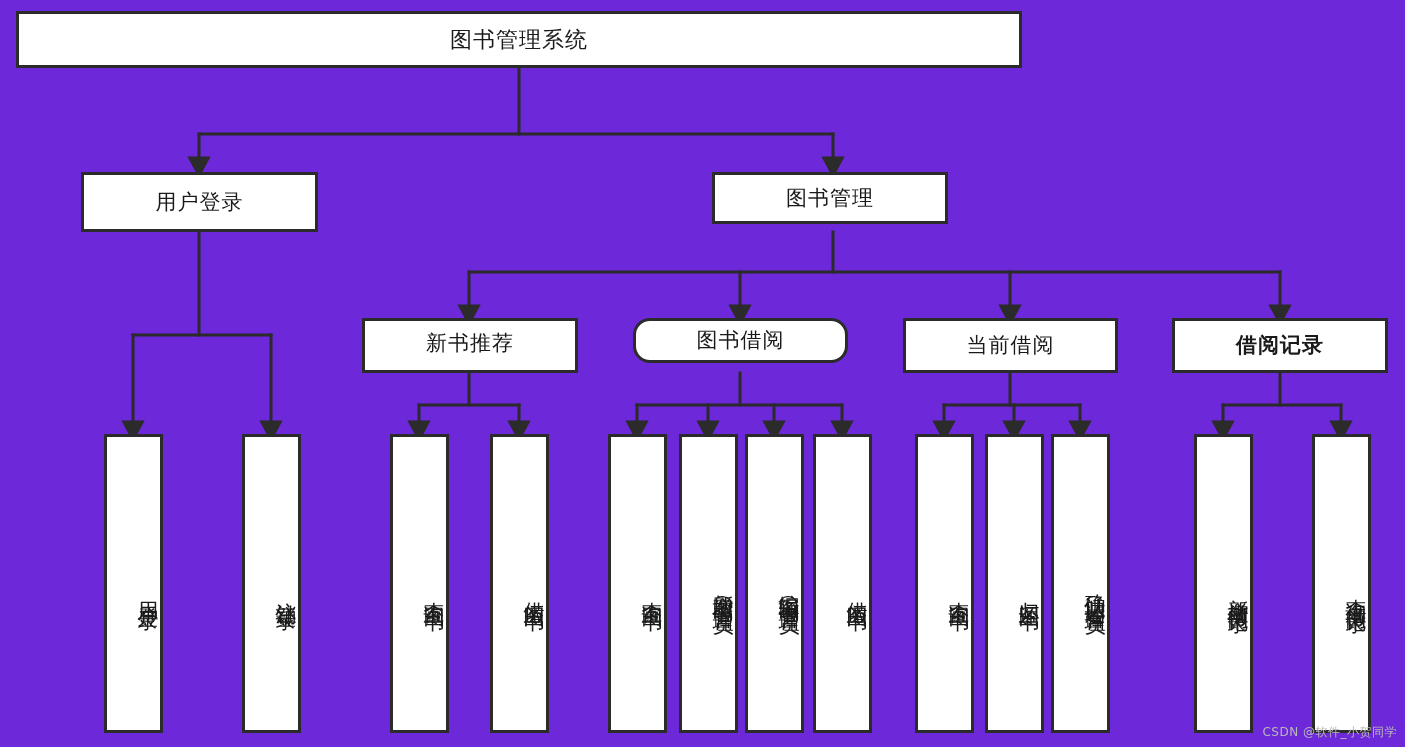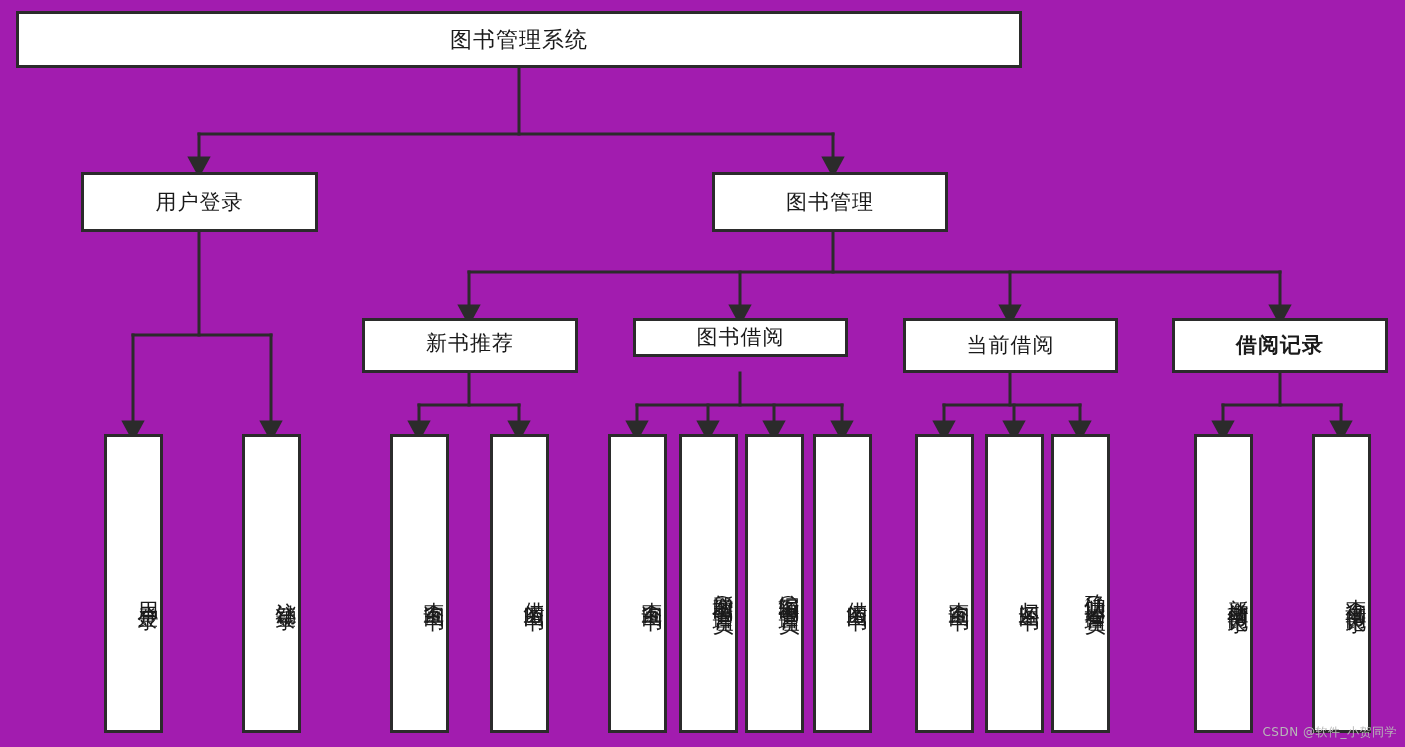--- a/index.html
+++ b/index.html
@@ -7,21 +7,21 @@
     padding: 0;
     background: #ffffff;
   }
   body {
     font-family: "DejaVu Sans", "Liberation Sans", sans-serif;
   }
   #canvas {
     position: relative;
     width: 1405px;
     height: 747px;
-    background: #a21caf;
+    background: #6d28d9;
     overflow: hidden;
   }
   #edges {
     position: absolute;
     left: 0;
     top: 0;
     width: 1405px;
     height: 747px;
     pointer-events: none;
   }
@@ -119,29 +119,29 @@
   </svg>
 
   <div class="node h root" style="left:16px; top:11px; width:1006px; height:57px;">
     <span>图书管理系统</span>
   </div>
 
   <div class="node h" style="left:81px; top:172px; width:237px; height:60px;">
     <span>用户登录</span>
   </div>
 
-  <div class="node h" style="left:712px; top:172px; width:236px; height:60px;">
+  <div class="node h" style="left:712px; top:172px; width:236px; height:52px;">
     <span>图书管理</span>
   </div>
 
   <div class="node h" style="left:362px; top:318px; width:216px; height:55px;font-family:Liberation Mono, monospace;">
     <span>新书推荐</span>
   </div>
 
-  <div class="node h" style="left:633px; top:318px; width:215px; height:39px;">
+  <div class="node h" style="left:633px; top:318px; width:215px; height:45px;border-radius:17px;">
     <span>图书借阅</span>
   </div>
 
   <div class="node h" style="left:903px; top:318px; width:215px; height:55px;">
     <span>当前借阅</span>
   </div>
 
   <div class="node h" style="left:1172px; top:318px; width:216px; height:55px;font-weight:bold;">
     <span>借阅记录</span>
   </div>

